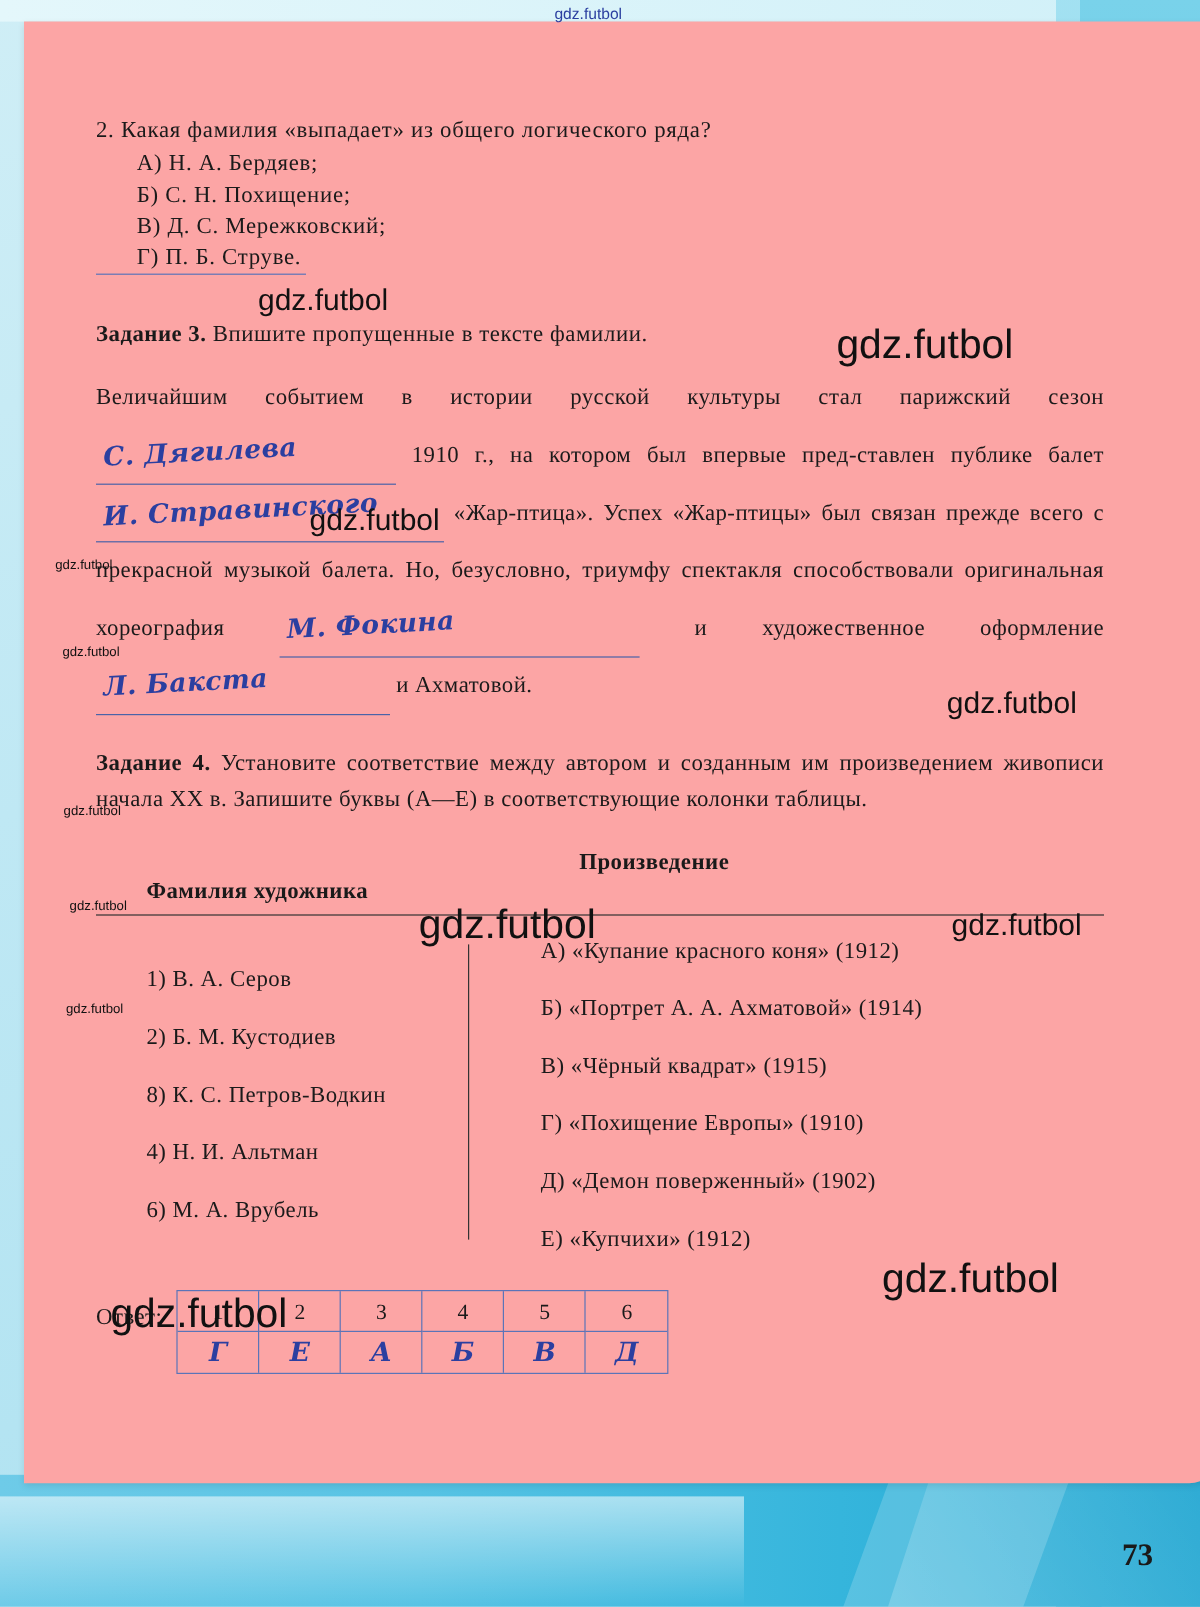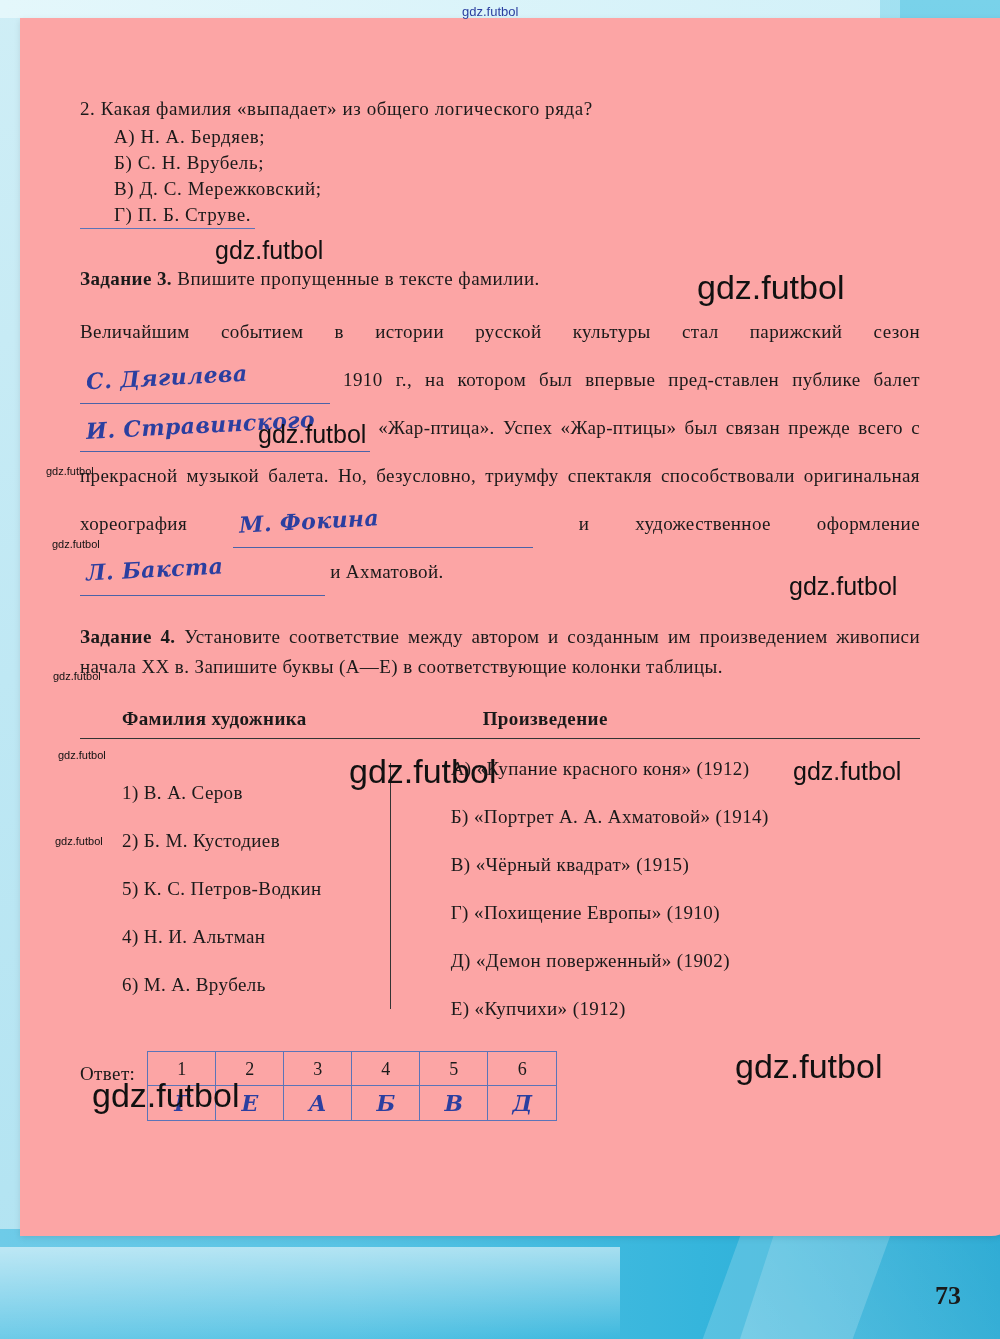--- a/index.html
+++ b/index.html
@@ -147,21 +147,21 @@
     width: 840px;
   }
   .match-head {
     display: flex;
     font-weight: bold;
     font-size: 19px;
     padding-bottom: 8px;
     border-bottom: 1px solid #333;
     letter-spacing: .4px;
   }
-  .match-head .c1 { width: 330px; padding-left: 42px; }
+  .match-head .c1 { width: 330px; padding-left: 42px; margin-top: 24px; }
   .match-head .c2 { width: 480px; padding-left: 60px; }
 
   .match-body { display: flex; align-items: center; }
   .match-col-left {
     width: 330px;
     border-right: 1px solid #333;
     padding-top: 6px;
   }
   .match-col-right {
     width: 500px;
@@ -256,21 +256,21 @@
 <div class="bg-bottom-sheen"></div>
 <div class="bg-diag1"></div>
 <div class="bg-diag2"></div>
 
 <div class="sheet">
   <div class="content">
 
     <div>
       <div class="q-line q-title">2. Какая фамилия «выпадает» из общего логического ряда?</div>
       <div class="q-line q-opt">А) Н. А. Бердяев;</div>
-      <div class="q-line q-opt">Б) С. Н. Врубель;</div>
+      <div class="q-line q-opt">Б) С. Н. Похищение;</div>
       <div class="q-line q-opt">В) Д. С. Мережковский;</div>
       <div class="q-line q-opt last">Г) П. Б. Струве.</div>
     </div>
 
     <div class="task">
       <span class="task-head">Задание 3.</span>
       <span>Впишите пропущенные в тексте фамилии.</span>
     </div>
 
     <div class="para">
@@ -300,21 +300,21 @@
 
     <div class="match">
       <div class="match-head">
         <div class="c1">Фамилия художника</div>
         <div class="c2">Произведение</div>
       </div>
       <div class="match-body">
         <div class="match-col-left">
           <div class="match-row">1) В. А. Серов</div>
           <div class="match-row">2) Б. М. Кустодиев</div>
-          <div class="match-row">5) К. С. Петров-Водкин</div>
+          <div class="match-row">8) К. С. Петров-Водкин</div>
           <div class="match-row">4) Н. И. Альтман</div>
           <div class="match-row">6) М. А. Врубель</div>
         </div>
         <div class="match-col-right">
           <div class="match-row">А)  «Купание красного коня»  (1912)</div>
           <div class="match-row">Б)  «Портрет А. А. Ахматовой»  (1914)</div>
           <div class="match-row">В)  «Чёрный квадрат»  (1915)</div>
           <div class="match-row">Г)  «Похищение Европы»  (1910)</div>
           <div class="match-row">Д)  «Демон поверженный»  (1902)</div>
           <div class="match-row">Е)  «Купчихи»  (1912)</div>

